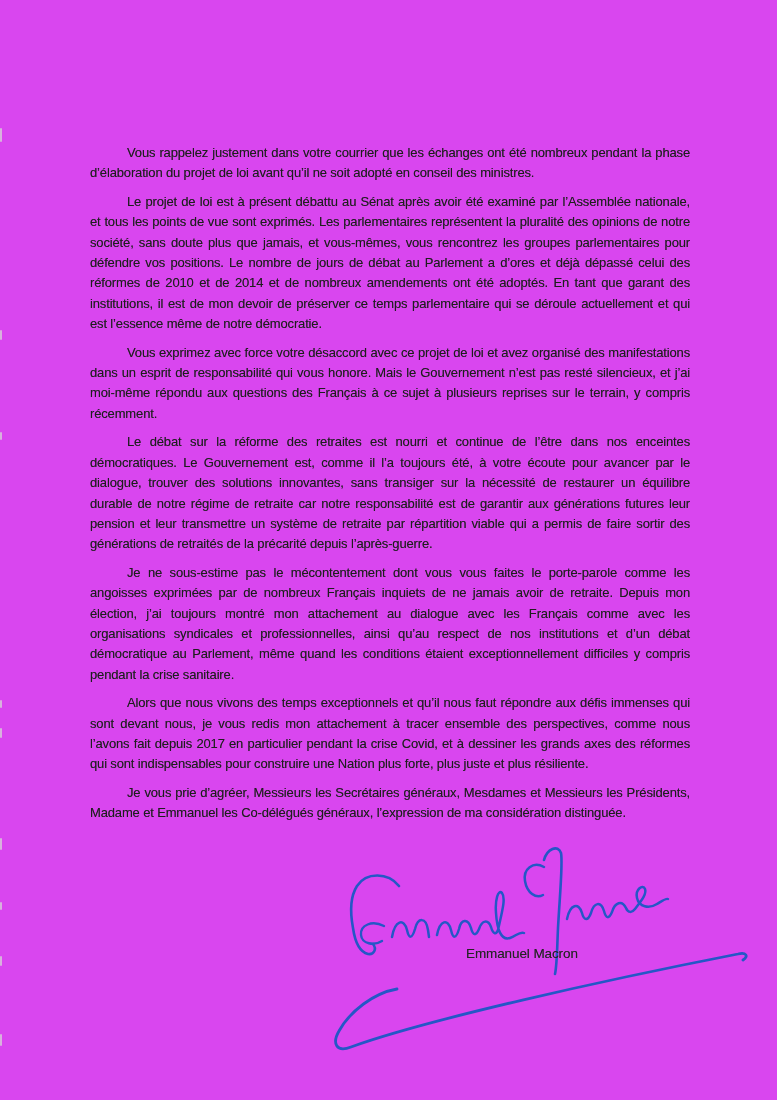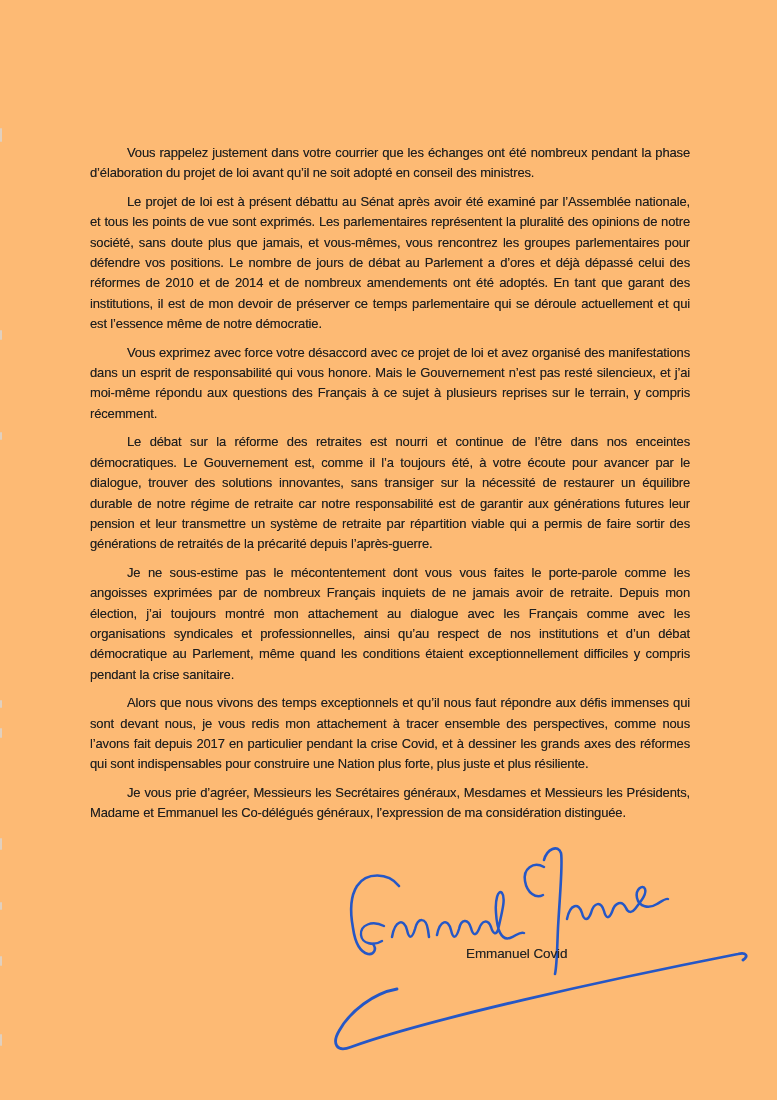--- a/index.html
+++ b/index.html
@@ -4,21 +4,21 @@
 <style>
   html, body {
     margin: 0;
     padding: 0;
     background: #ffffff;
   }
   .page {
     position: relative;
     width: 777px;
     height: 1100px;
-    background: #fdba74;
+    background: #d946ef;
     overflow: hidden;
     font-family: "Liberation Sans", "DejaVu Sans", sans-serif;
   }
   .letter-body {
     position: absolute;
     left: 90px;
     top: 143px;
     width: 600px;
   }
   .letter-body p {
@@ -104,16 +104,16 @@
 
         <path d="M244,27 C233,21 223,29 225,41 C227,53 236,59 243,55" stroke-width="2.5"></path>
 
         <path d="M244,20 C247,9 258,4 261,13 C263,22 260,52 258,88 C257,110 257,125 255,134" stroke-width="2.6"></path>
 
         <path d="M267,79 C270,64 279,62 282,73 C284,81 288,81 291,73 C294,62 301,61 304,71 C306,79 309,79 312,72 C315,62 322,60 326,68 C328,73 332,73 335,69 C341,61 347,54 345,49 C343,44 335,49 337,58 C339,67 349,69 357,64 C362,61 366,58 368,59" stroke-width="2.5"></path>
 
         <path d="M97,149 C74,153 50,171 39,191 C32,203 36,213 51,207 C125,180 305,140 438,114 C446,112 449,116 443,120" stroke-width="2.8"></path>
       </g>
     </svg>
-    <div class="printed-name">Emmanuel Covid</div>
+    <div class="printed-name">Emmanuel Macron</div>
   </div>
 
 </div>
 
 </body></html>

